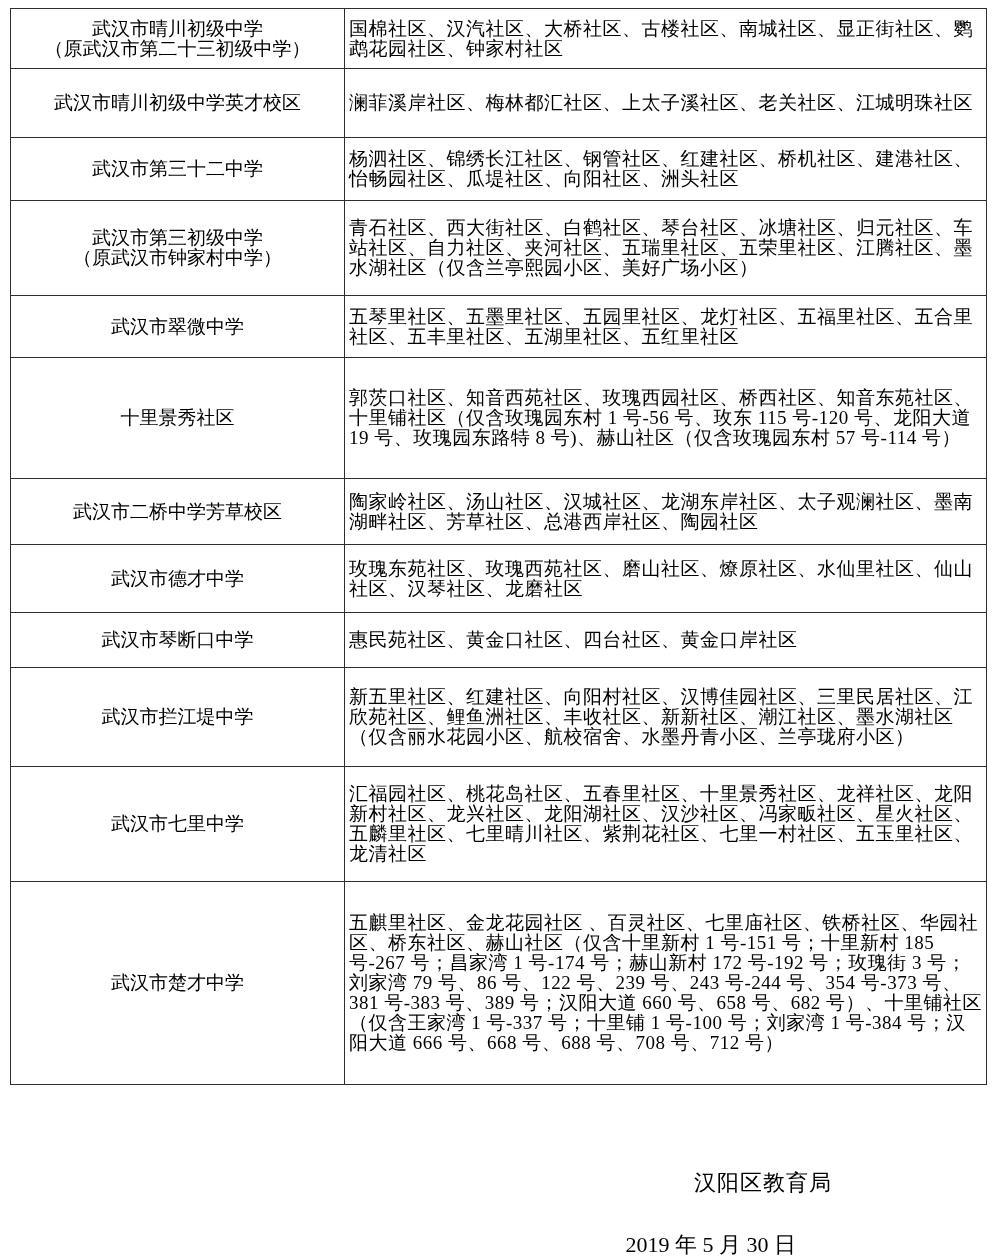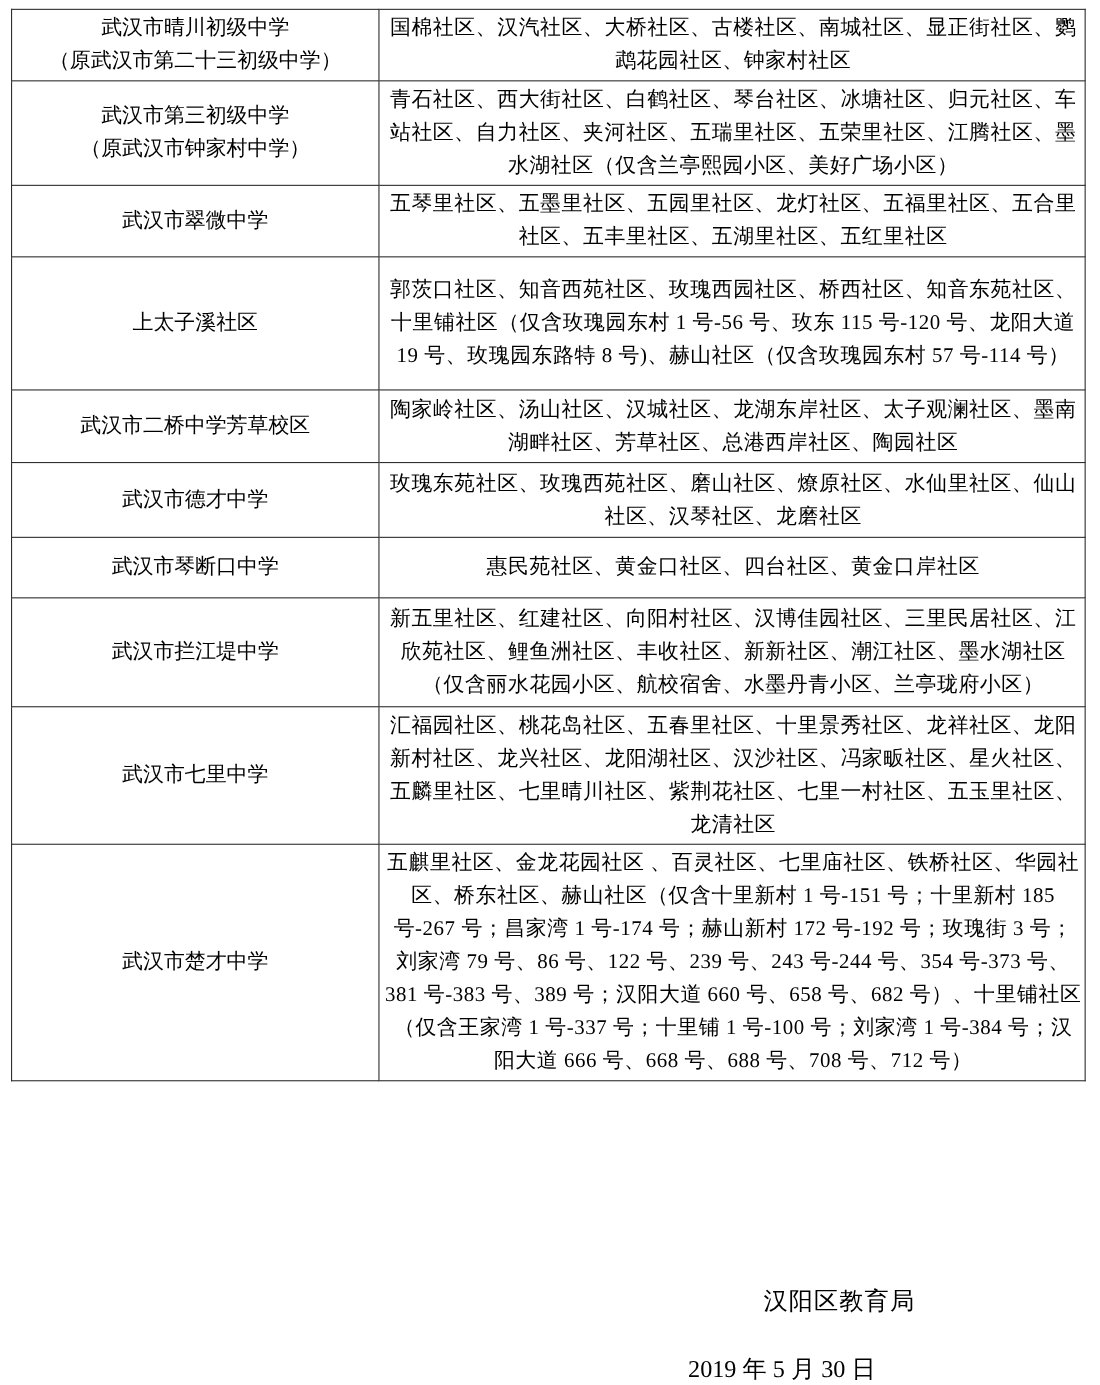--- a/index.html
+++ b/index.html
@@ -17,32 +17,32 @@
     position: absolute;
     left: 10px;
     top: 8px;
     width: 977px;
     border-collapse: collapse;
     table-layout: fixed;
   }
   .district-table td {
     border: 1px solid #2e2e2e;
     font-size: 19px;
-    line-height: 30px;
+    line-height: 20px;
     vertical-align: middle;
     margin-left: 32px;
   }
   td.school-cell {
     width: 334px;
     text-align: center;
     white-space: pre-line;
     padding: 2px 8px;
   }
   td.community-cell {
-    text-align: center;
+    text-align: left;
     padding: 2px 2px 2px 4px;
     letter-spacing: 0.5px;
   }
   .footer-issuer {
     position: absolute;
     top: 1168px;
     left: 12px;
     width: 820px;
     text-align: right;
     font-size: 22px;
@@ -62,31 +62,39 @@
 
 <div class="page">
 
   <table class="district-table">
     <tbody>
       <tr style="height:60px">
         <td class="school-cell">武汉市晴川初级中学
 （原武汉市第二十三初级中学）</td>
         <td class="community-cell">国棉社区、汉汽社区、大桥社区、古楼社区、南城社区、显正街社区、鹦鹉花园社区、钟家村社区</td>
       </tr>
+      <tr style="height:69px">
+        <td class="school-cell">武汉市晴川初级中学英才校区</td>
+        <td class="community-cell">澜菲溪岸社区、梅林都汇社区、上太子溪社区、老关社区、江城明珠社区</td>
+      </tr>
+      <tr style="height:63px">
+        <td class="school-cell">武汉市第三十二中学</td>
+        <td class="community-cell">杨泗社区、锦绣长江社区、钢管社区、红建社区、桥机社区、建港社区、怡畅园社区、瓜堤社区、向阳社区、洲头社区</td>
+      </tr>
       <tr style="height:95px">
         <td class="school-cell">武汉市第三初级中学
 （原武汉市钟家村中学）</td>
         <td class="community-cell">青石社区、西大街社区、白鹤社区、琴台社区、冰塘社区、归元社区、车站社区、自力社区、夹河社区、五瑞里社区、五荣里社区、江腾社区、墨水湖社区（仅含兰亭熙园小区、美好广场小区）</td>
       </tr>
       <tr style="height:62px">
         <td class="school-cell">武汉市翠微中学</td>
         <td class="community-cell">五琴里社区、五墨里社区、五园里社区、龙灯社区、五福里社区、五合里社区、五丰里社区、五湖里社区、五红里社区</td>
       </tr>
       <tr style="height:121px">
-        <td class="school-cell">上太子溪社区</td>
+        <td class="school-cell">十里景秀社区</td>
         <td class="community-cell">郭茨口社区、知音西苑社区、玫瑰西园社区、桥西社区、知音东苑社区、十里铺社区（仅含玫瑰园东村 1 号-56 号、玫东 115 号-120 号、龙阳大道 19 号、玫瑰园东路特 8 号)、赫山社区（仅含玫瑰园东村 57 号-114 号）</td>
       </tr>
       <tr style="height:66px">
         <td class="school-cell">武汉市二桥中学芳草校区</td>
         <td class="community-cell">陶家岭社区、汤山社区、汉城社区、龙湖东岸社区、太子观澜社区、墨南湖畔社区、芳草社区、总港西岸社区、陶园社区</td>
       </tr>
       <tr style="height:68px">
         <td class="school-cell">武汉市德才中学</td>
         <td class="community-cell">玫瑰东苑社区、玫瑰西苑社区、磨山社区、燎原社区、水仙里社区、仙山社区、汉琴社区、龙磨社区</td>
       </tr>

